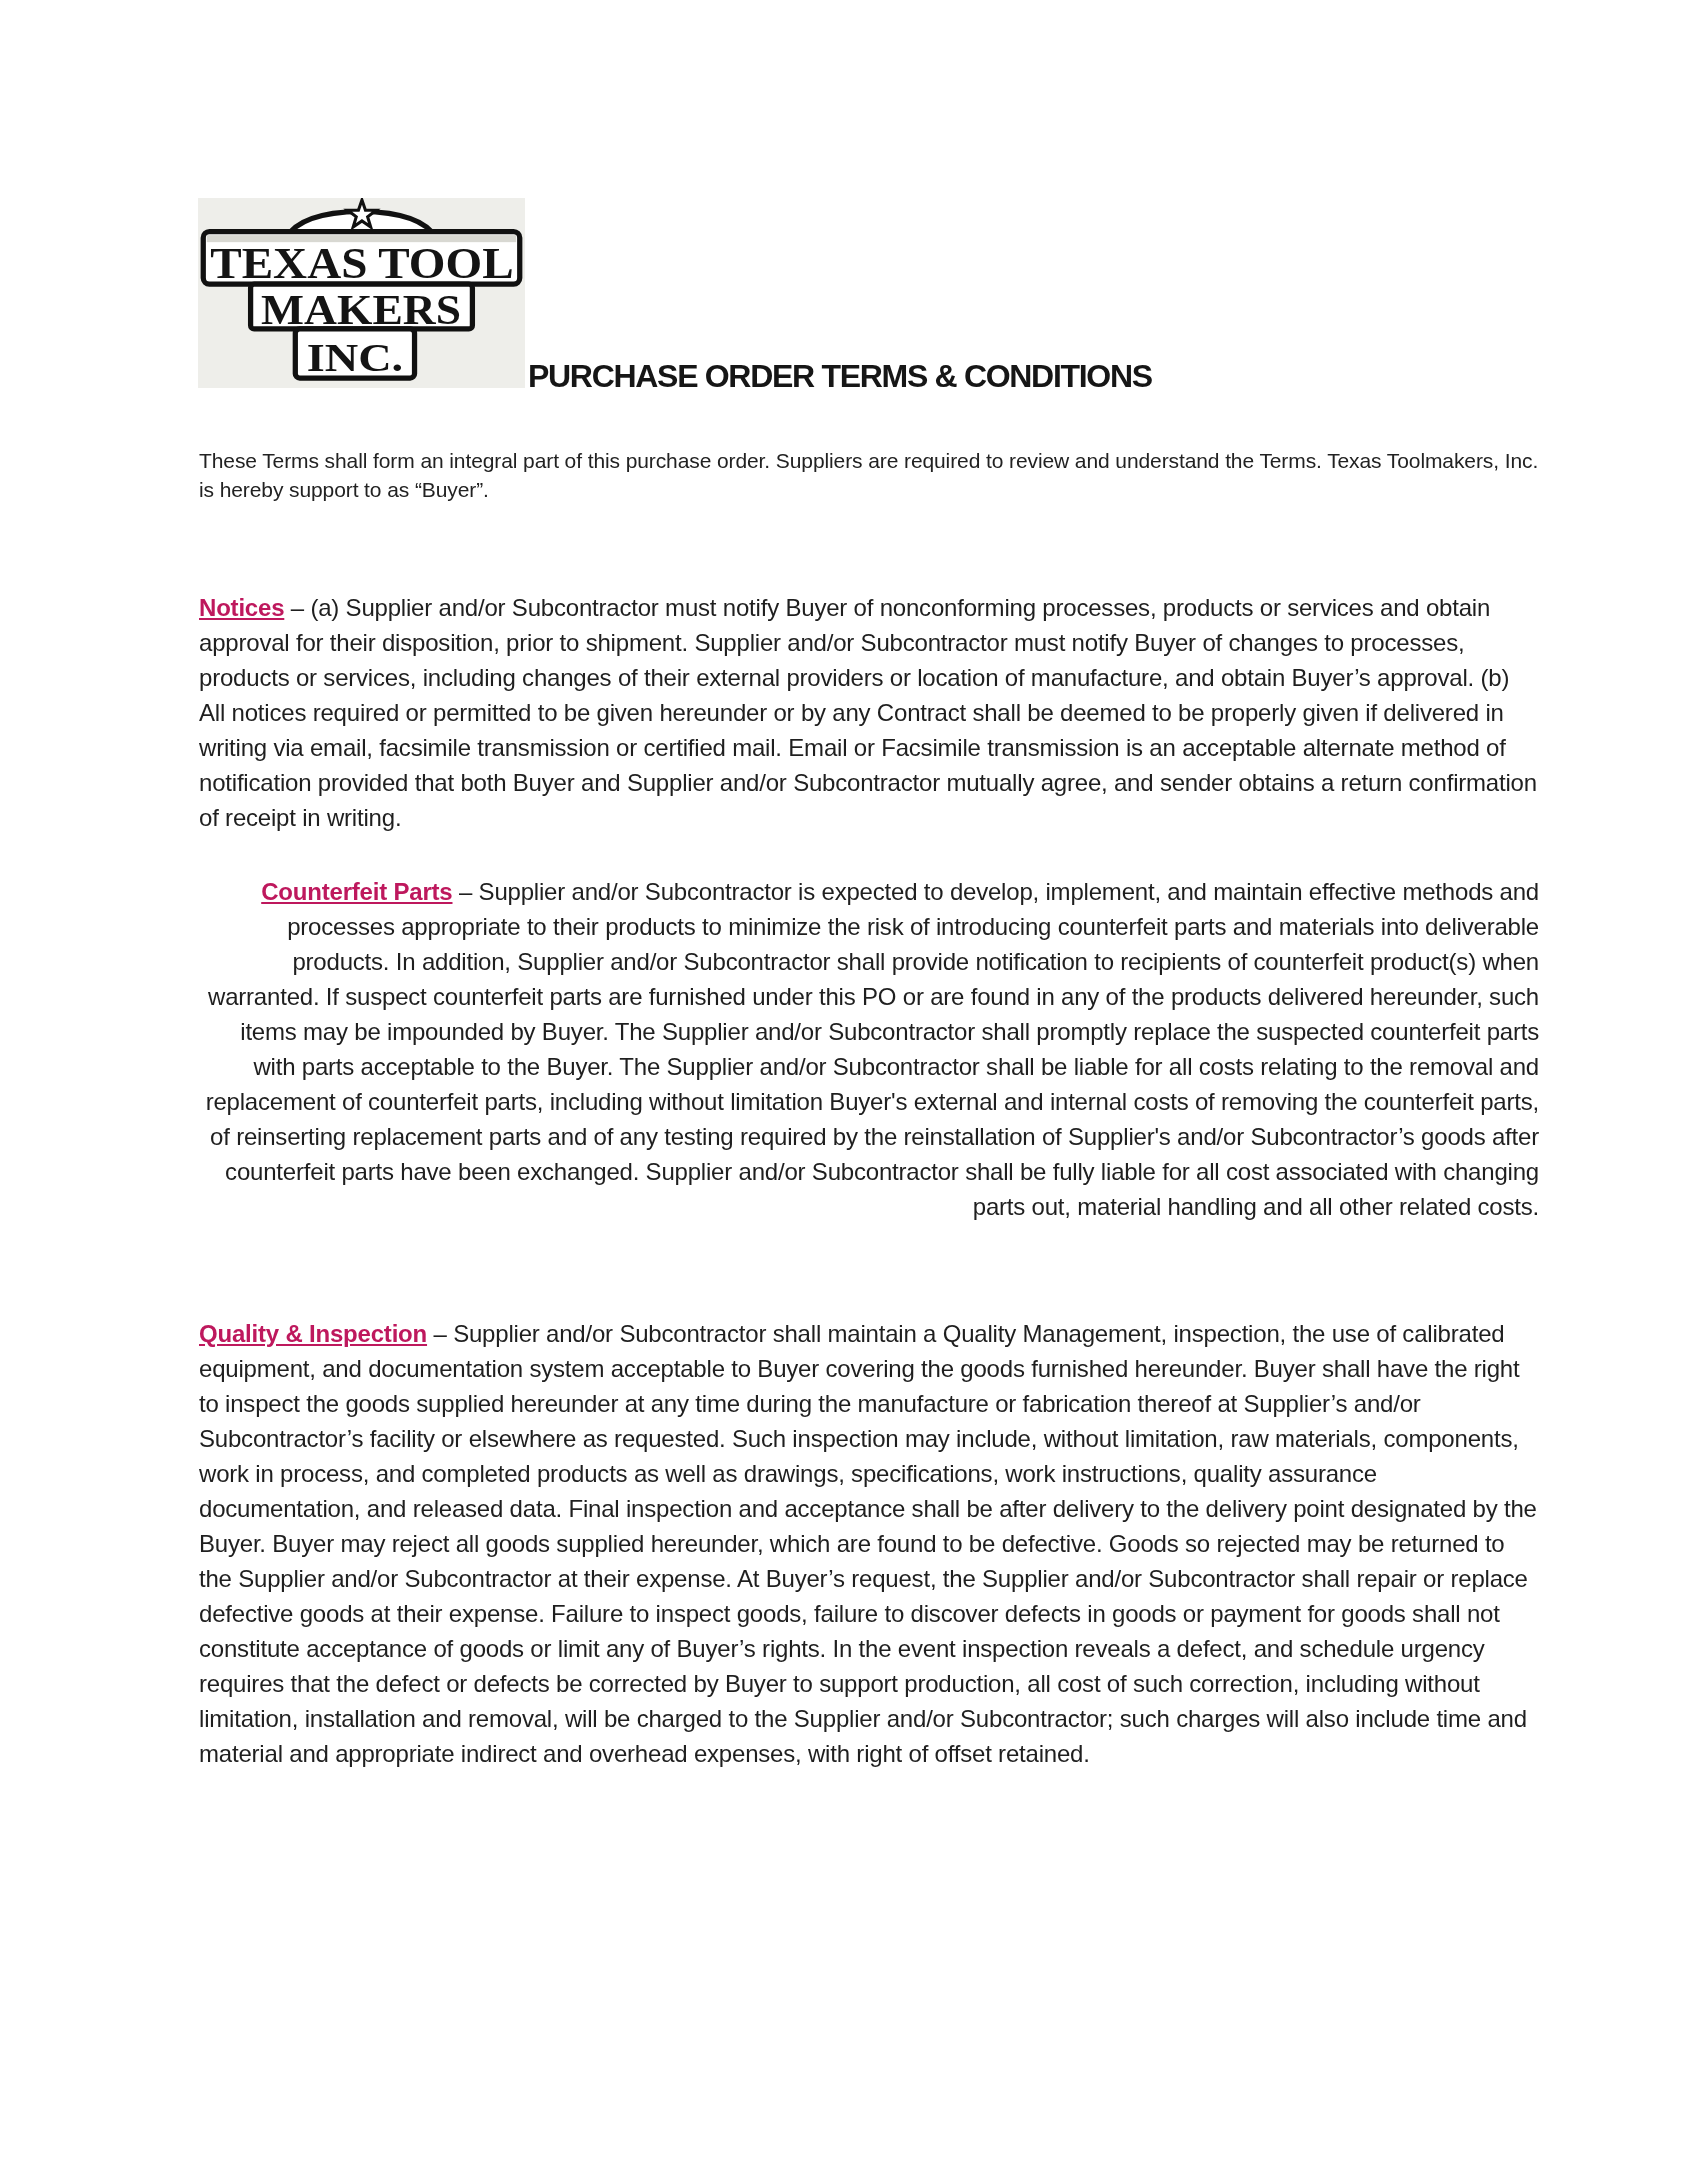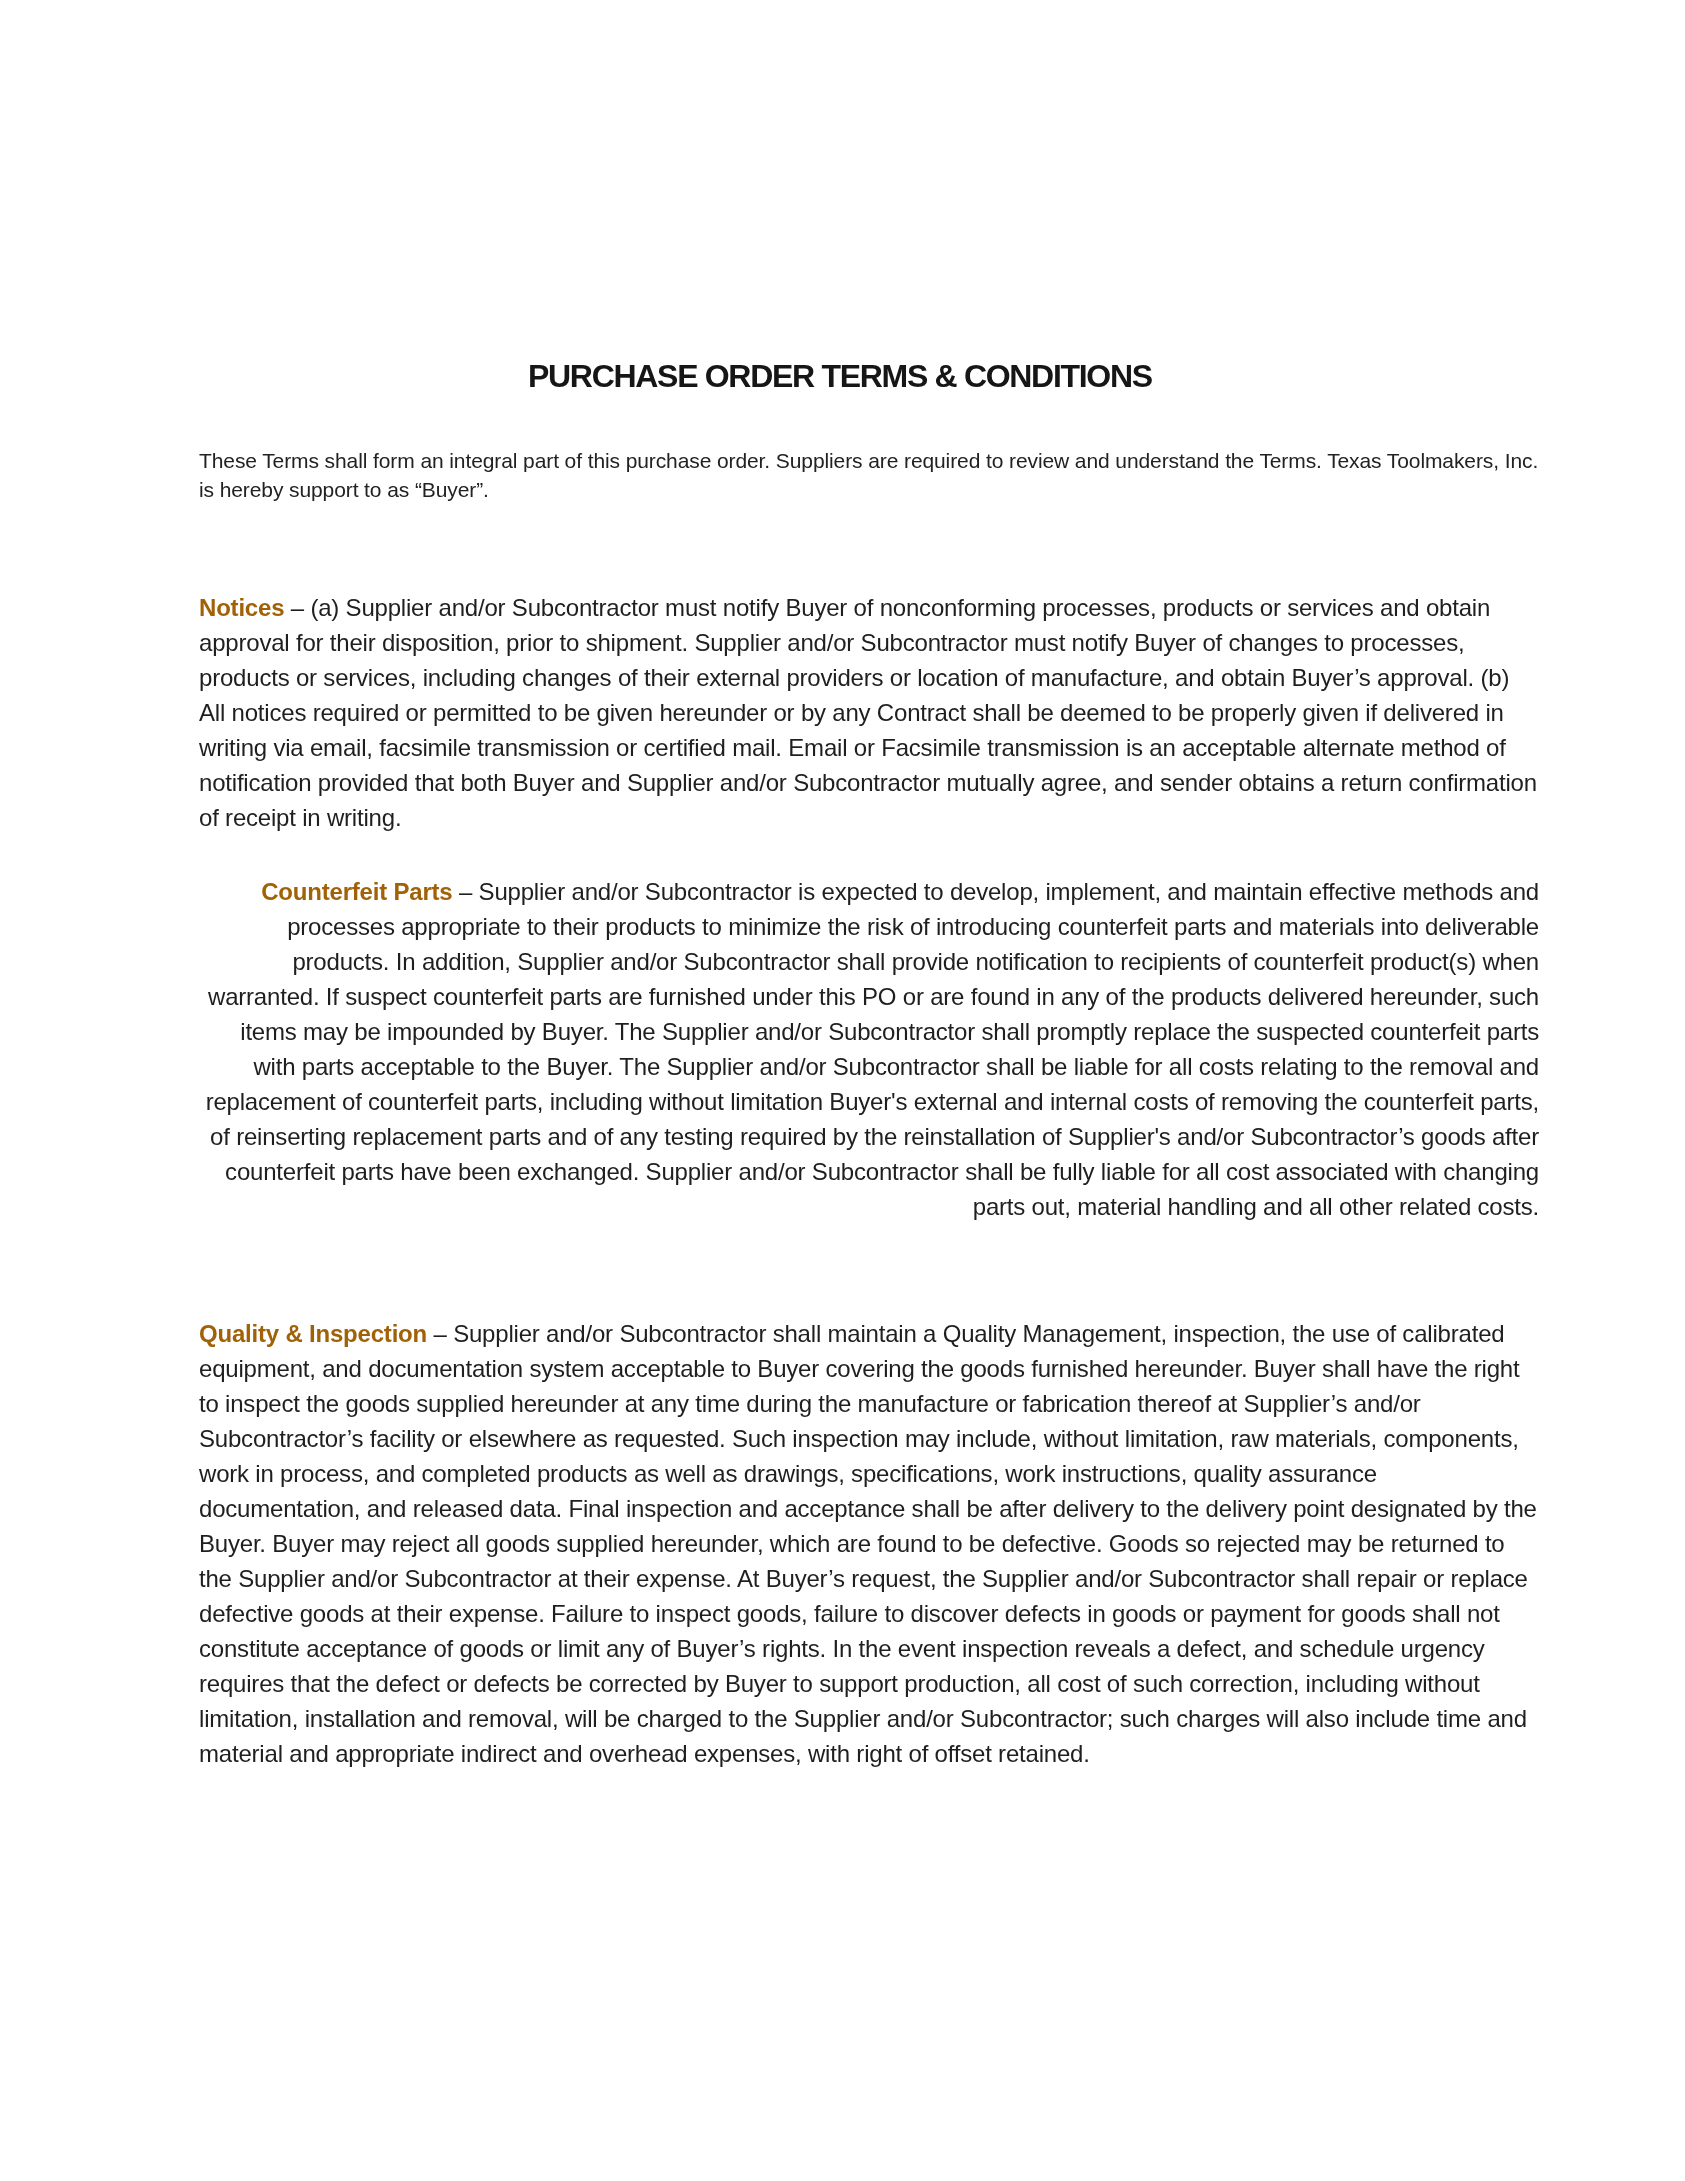--- a/index.html
+++ b/index.html
@@ -54,30 +54,48 @@
   .sec{
     position:absolute;
     left:199px;
     width:1340px;
     font-size:24px;
     line-height:35px;
     letter-spacing:-0.2px;
     color:#1f1f1f;
     text-align:left;
   }
-  .sec .hd{font-weight:700;color:#a16207;}
+  .sec .hd{font-weight:700;color:#be185d;text-decoration:underline;}
   .sec-notices{top:566px;}
   .sec-counterfeit{top:850px;text-align:right;}
   .sec-quality{top:1292px;}
 </style>
 </head>
 <body>
 
 <div class="page">
 
+  <div class="logo">
+    <svg viewBox="0 0 373 216" xmlns="http://www.w3.org/2000/svg">
+
+      <path d="M 100 46 Q 116 16 186 15 Q 256 16 272 46" fill="#ffffff" stroke="#111111" stroke-width="6"></path>
+
+      <rect x="6" y="38" width="361" height="60" rx="7" fill="#ffffff" stroke="#111111" stroke-width="6"></rect>
+      <rect x="10" y="42" width="353" height="8" fill="#d8d8d2"></rect>
+      <text x="187" y="91" font-size="50" text-anchor="middle" textLength="346" lengthAdjust="spacingAndGlyphs">TEXAS TOOL</text>
+
+      <rect x="60" y="98" width="253" height="51" rx="4" fill="#ffffff" stroke="#111111" stroke-width="6"></rect>
+      <text x="186" y="143" font-size="48" text-anchor="middle" textLength="228" lengthAdjust="spacingAndGlyphs">MAKERS</text>
+
+      <rect x="111" y="149" width="136" height="56" rx="5" fill="#ffffff" stroke="#111111" stroke-width="6"></rect>
+      <text x="179" y="197" font-size="46" text-anchor="middle" textLength="110" lengthAdjust="spacingAndGlyphs">INC.</text>
+
+      <polygon points="0,-17 4,-5.5 16.2,-5.3 6.5,2.1 10,13.8 0,6.8 -10,13.8 -6.5,2.1 -16.2,-5.3 -4,-5.5" transform="translate(187,19)" fill="#ffffff" stroke="#111111" stroke-width="3.5" stroke-linejoin="miter"></polygon>
+    </svg>
+  </div>
 
   <div class="doc-title">PURCHASE ORDER TERMS &amp; CONDITIONS</div>
 
   <p class="intro">These Terms shall form an integral part of this purchase order. Suppliers are required to review and understand the Terms. Texas Toolmakers, Inc. is hereby support to as “Buyer”.</p>
 
   <p class="sec sec-notices"><span class="hd">Notices</span><span> – </span><span>(a) Supplier and/or Subcontractor must notify Buyer of nonconforming processes, products or services and obtain approval for their disposition, prior to shipment. Supplier and/or Subcontractor must notify Buyer of changes to processes, products or services, including changes of their external providers or location of manufacture, and obtain Buyer’s approval. (b) All notices required or permitted to be given hereunder or by any Contract shall be deemed to be properly given if delivered in writing via email, facsimile transmission or certified mail. Email or Facsimile transmission is an acceptable alternate method of notification provided that both Buyer and Supplier and/or Subcontractor mutually agree, and sender obtains a return confirmation of receipt in writing.</span></p>
 
   <p class="sec sec-counterfeit"><span class="hd">Counterfeit Parts</span><span> – </span><span>Supplier and/or Subcontractor is expected to develop, implement, and maintain effective methods and processes appropriate to their products to minimize the risk of introducing counterfeit parts and materials into deliverable products. In addition, Supplier and/or Subcontractor shall provide notification to recipients of counterfeit product(s) when warranted. If suspect counterfeit parts are furnished under this PO or are found in any of the products delivered hereunder, such items may be impounded by Buyer. The Supplier and/or Subcontractor shall promptly replace the suspected counterfeit parts with parts acceptable to the Buyer. The Supplier and/or Subcontractor shall be liable for all costs relating to the removal and replacement of counterfeit parts, including without limitation Buyer's external and internal costs of removing the counterfeit parts, of reinserting replacement parts and of any testing required by the reinstallation of Supplier's and/or Subcontractor’s goods after counterfeit parts have been exchanged. Supplier and/or Subcontractor shall be fully liable for all cost associated with changing parts out, material handling and all other related costs.</span></p>
 
   <p class="sec sec-quality"><span class="hd">Quality &amp; Inspection</span><span> – </span><span>Supplier and/or Subcontractor shall maintain a Quality Management, inspection, the use of calibrated equipment, and documentation system acceptable to Buyer covering the goods furnished hereunder. Buyer shall have the right to inspect the goods supplied hereunder at any time during the manufacture or fabrication thereof at Supplier’s and/or Subcontractor’s facility or elsewhere as requested. Such inspection may include, without limitation, raw materials, components, work in process, and completed products as well as drawings, specifications, work instructions, quality assurance documentation, and released data. Final inspection and acceptance shall be after delivery to the delivery point designated by the Buyer. Buyer may reject all goods supplied hereunder, which are found to be defective. Goods so rejected may be returned to the Supplier and/or Subcontractor at their expense. At Buyer’s request, the Supplier and/or Subcontractor shall repair or replace defective goods at their expense. Failure to inspect goods, failure to discover defects in goods or payment for goods shall not constitute acceptance of goods or limit any of Buyer’s rights. In the event inspection reveals a defect, and schedule urgency requires that the defect or defects be corrected by Buyer to support production, all cost of such correction, including without limitation, installation and removal, will be charged to the Supplier and/or Subcontractor; such charges will also include time and material and appropriate indirect and overhead expenses, with right of offset retained.</span></p>

